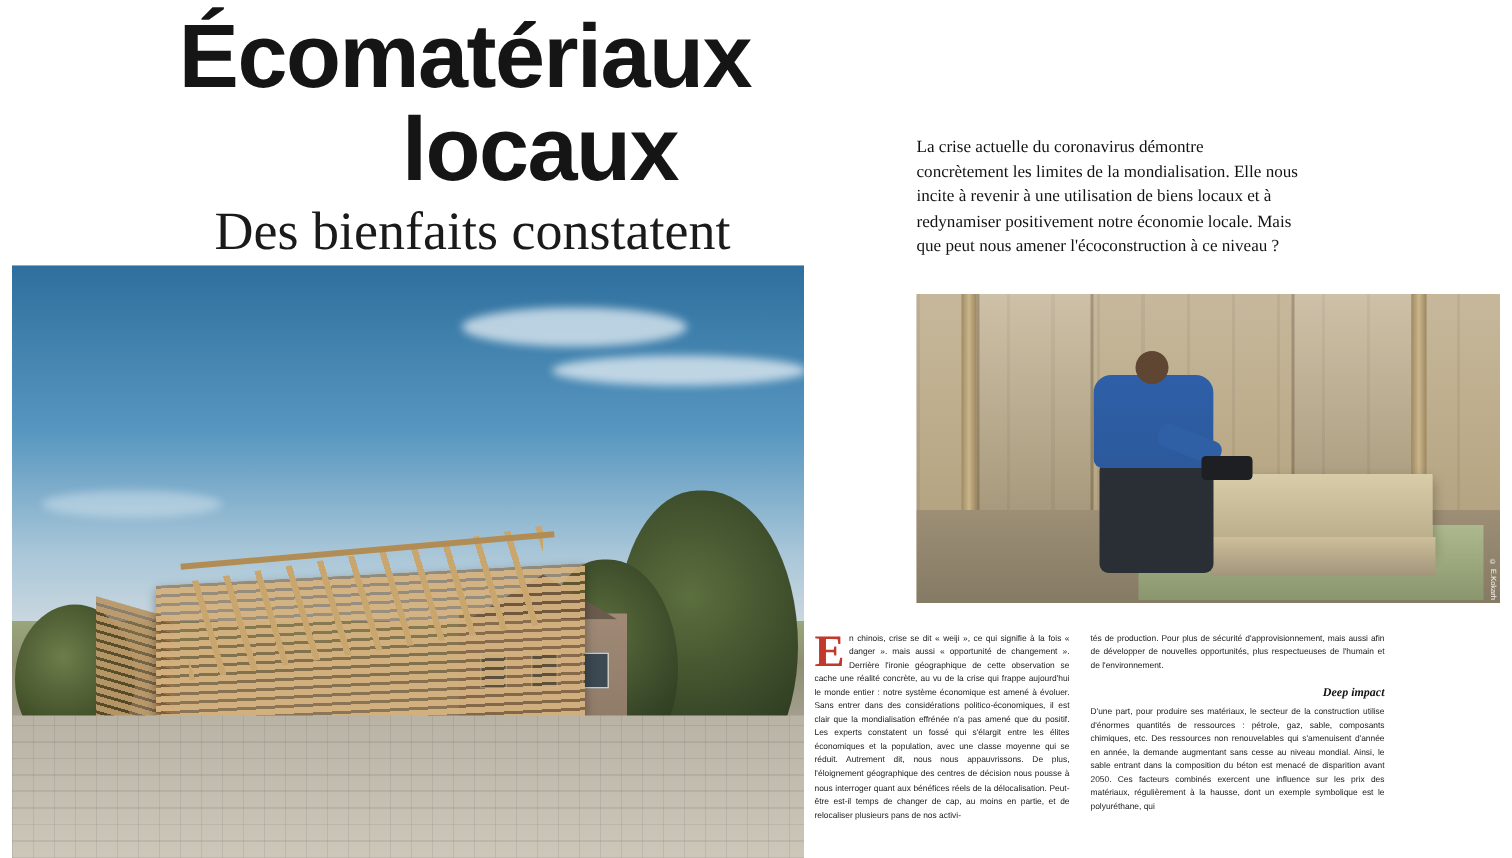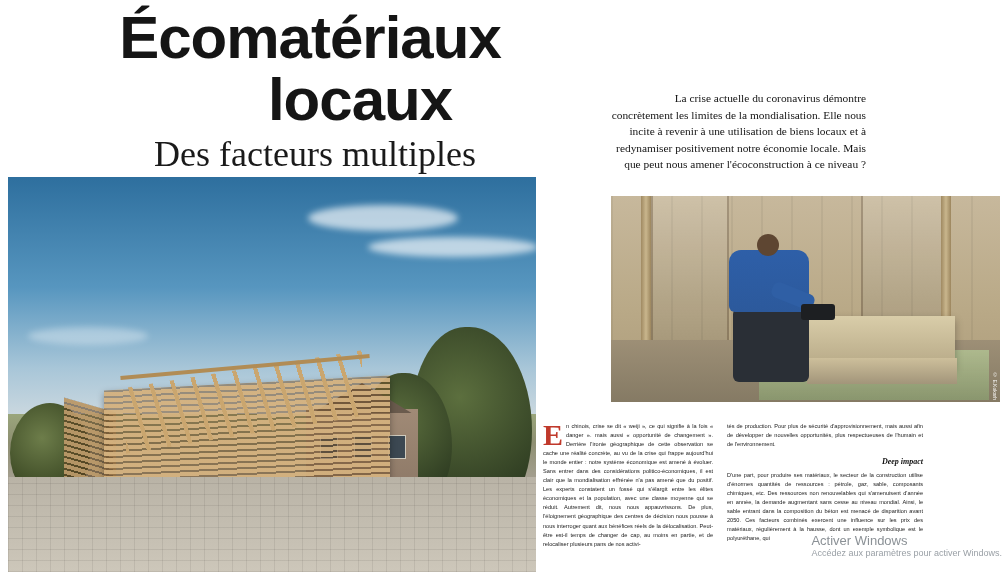--- a/index.html
+++ b/index.html
@@ -62,21 +62,21 @@
   
   .intro {
     position: absolute;
     left: 611px;
     top: 90px;
     width: 255px;
     font-family: "Liberation Serif", serif;
     font-size: 11.4px;
     line-height: 1.45;
     color: #131313;
-    text-align: right;
+    text-align: left;
   }
 
   
   .photo-left {
     position: absolute;
     left: 8px;
     top: 177px;
     width: 528px;
     height: 395px;
     overflow: hidden;
@@ -299,21 +299,21 @@
   .wm-2 { font-size: 9px; color: #9aa0a6; }
 </style>
 </head>
 <body>
 
 <div class="page">
 
   <div class="title-block">
     <div class="title-line1">Écomatériaux</div>
     <div class="title-line2">locaux</div>
-    <div class="subtitle">Des facteurs multiples</div>
+    <div class="subtitle">Des bienfaits constatent</div>
   </div>
 
   <div class="intro">La crise actuelle du coronavirus démontre concrètement les limites de la mondialisation. Elle nous incite à revenir à une utilisation de biens locaux et à redynamiser positivement notre économie locale. Mais que peut nous amener l'écoconstruction à ce niveau ?</div>
 
   <div class="photo-left">
     <div class="sky"></div>
     <div class="cloud c1"></div>
     <div class="cloud c2"></div>
     <div class="cloud c3"></div>
     <div class="ground"></div>
@@ -359,18 +359,14 @@
     <span class="dropcap">E</span>
     <span>n chinois, crise se dit « weiji », ce qui signifie à la fois « danger ». mais aussi « opportunité de changement ». Derrière l'ironie géographique de cette observation se cache une réalité concrète, au vu de la crise qui frappe aujourd'hui le monde entier : notre système économique est amené à évoluer. Sans entrer dans des considérations politico-économiques, il est clair que la mondialisation effrénée n'a pas amené que du positif. Les experts constatent un fossé qui s'élargit entre les élites économiques et la population, avec une classe moyenne qui se réduit. Autrement dit, nous nous appauvrissons. De plus, l'éloignement géographique des centres de décision nous pousse à nous interroger quant aux bénéfices réels de la délocalisation. Peut-être est-il temps de changer de cap, au moins en partie, et de relocaliser plusieurs pans de nos activi-</span>
   </div>
 
   <div class="col col-2">
     <p>tés de production. Pour plus de sécurité d'approvisionnement, mais aussi afin de développer de nouvelles opportunités, plus respectueuses de l'humain et de l'environnement.</p>
     <div class="subhead">Deep impact</div>
     <p>D'une part, pour produire ses matériaux, le secteur de la construction utilise d'énormes quantités de ressources : pétrole, gaz, sable, composants chimiques, etc. Des ressources non renouvelables qui s'amenuisent d'année en année, la demande augmentant sans cesse au niveau mondial. Ainsi, le sable entrant dans la composition du béton est menacé de disparition avant 2050. Ces facteurs combinés exercent une influence sur les prix des matériaux, régulièrement à la hausse, dont un exemple symbolique est le polyuréthane, qui</p>
   </div>
 
-  <div class="watermark">
-    <div class="wm-1">Activer Windows</div>
-    <div class="wm-2">Accédez aux paramètres pour activer Windows.</div>
-  </div>
 
 </div>
 
 </body></html>

